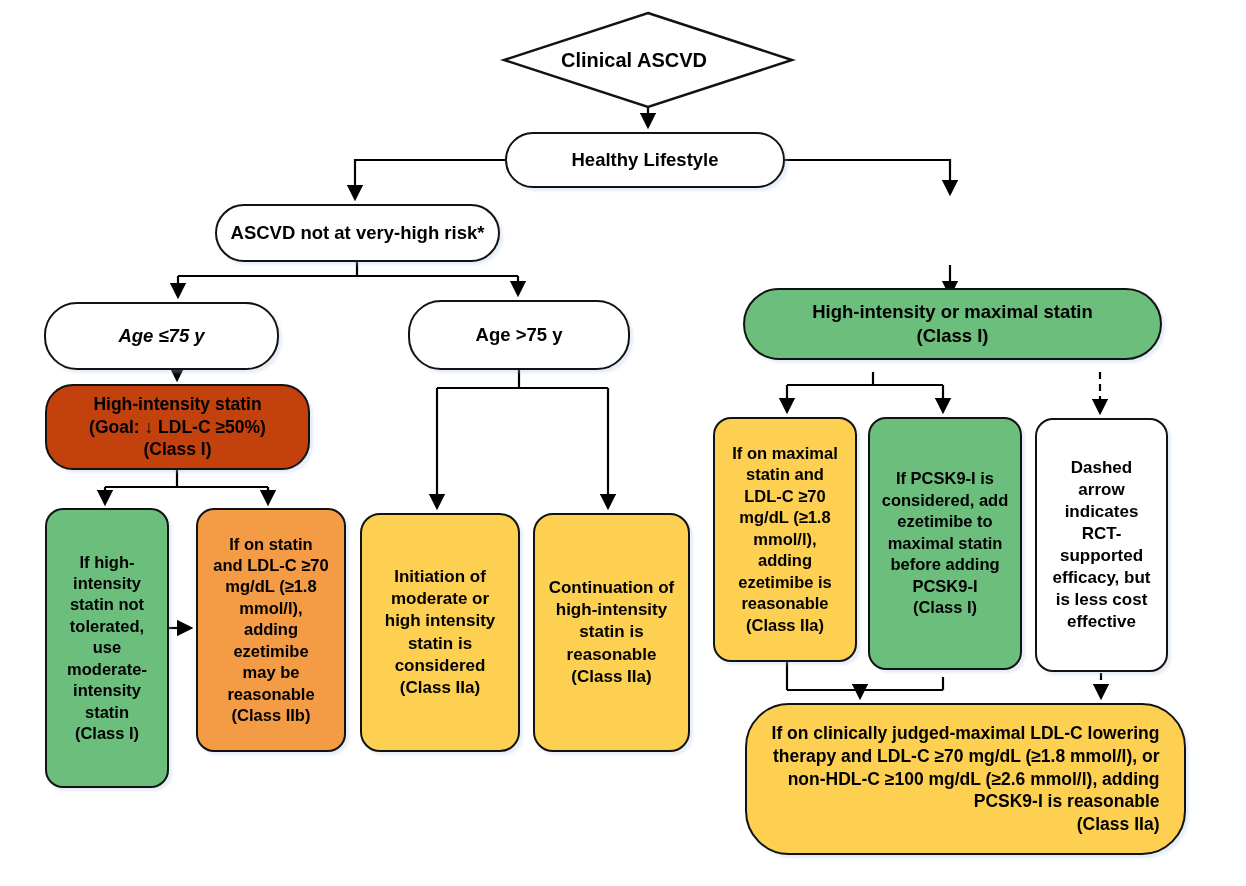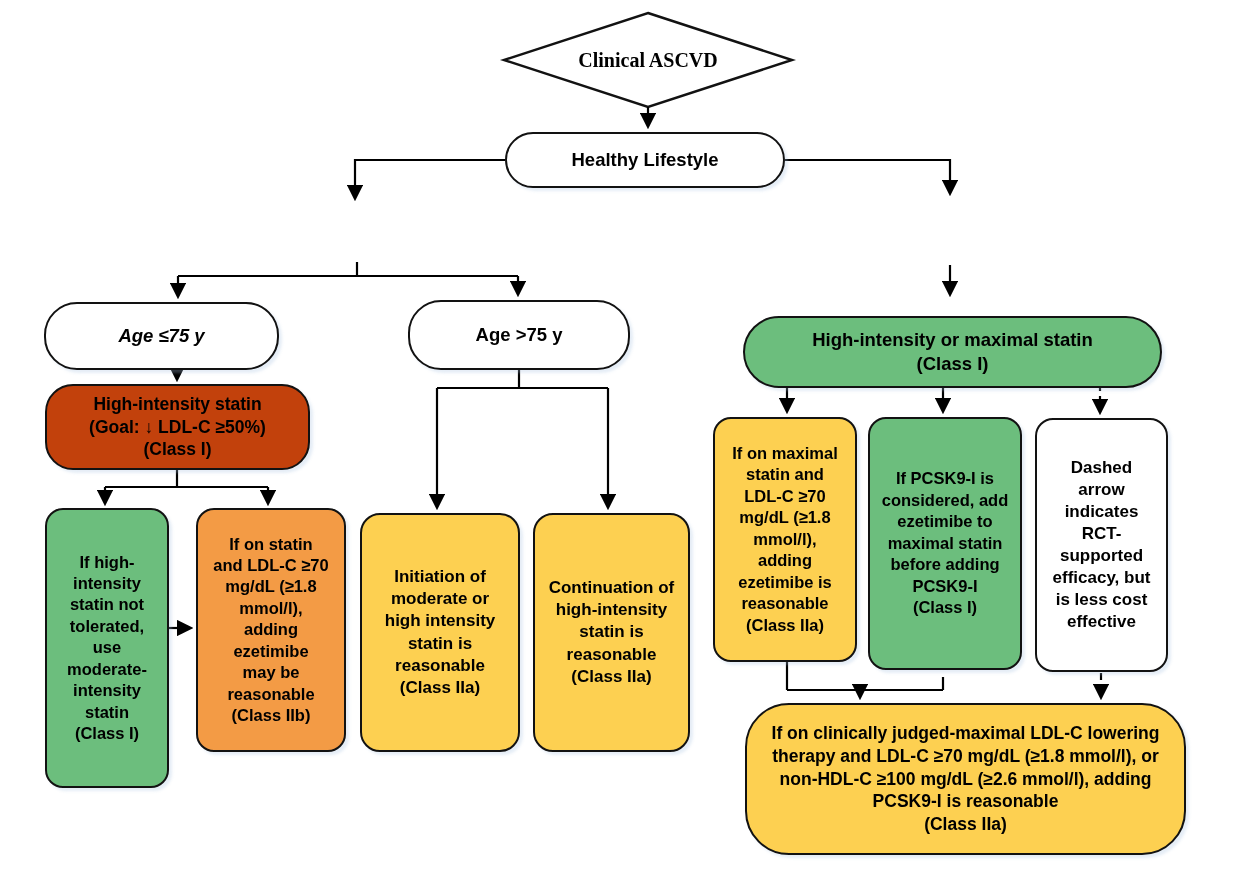--- a/index.html
+++ b/index.html
@@ -77,24 +77,25 @@
       <path d="M787 661 V690"></path>
       <path d="M943 677 V690"></path>
       <path d="M787 690 H943"></path>
       <path d="M860 690 V697" marker-end="url(#arw)"></path>
 
       <path d="M1100 372 V412" stroke-dasharray="7 5" marker-end="url(#arw)"></path>
       <path d="M1101 673 V697" stroke-dasharray="7 5" marker-end="url(#arw)"></path>
     </g>
   </svg>
 
-  <div class="diamond-label" style="left:506px; top:16px; width:284px; height:88px;font-family:Liberation Serif, serif;">Clinical ASCVD</div>
+  <div class="diamond-label" style="left:492px; top:16px; width:284px; height:88px;">Clinical ASCVD</div>
 
   <div class="node fs-l" style="left: 505px; top: 132px; width: 280px; height: 56px; border-radius: 28px; background-color: rgb(255, 255, 255); text-align: right;">Healthy Lifestyle</div>
 
+  <div class="node fs-l" style="left: 215px; top: 204px; width: 285px; height: 58px; border-radius: 29px; padding: 2px 4px; background-color: rgb(255, 255, 255);">ASCVD not at very-high risk*</div>
 
 
   <div class="node fs-l" style="left: 44px; top: 302px; width: 235px; height: 68px; border-radius: 33px; background-color: rgb(255, 255, 255); font-style: italic;">Age ≤75 y</div>
 
   <div class="node fs-l" style="left: 408px; top: 300px; width: 222px; height: 70px; border-radius: 33px; background-color: rgb(255, 255, 255);">Age &gt;75 y</div>
 
   <div class="node fs-m" style="left: 45px; top: 384px; width: 265px; height: 86px; border-radius: 28px; background-color: #c2410c;">High-intensity statin
 (Goal: ↓ LDL-C ≥50%)
 (Class I)</div>
 
@@ -115,30 +116,30 @@
 adding
 ezetimibe
 may be
 reasonable
 (Class IIb)</div>
 
   <div class="node" style="left: 360px; top: 513px; width: 160px; height: 239px; border-radius: 20px; background-color: rgb(253, 208, 81);">Initiation of
 moderate or
 high intensity
 statin is
-reasonable
+considered
 (Class IIa)</div>
 
   <div class="node" style="left: 533px; top: 513px; width: 157px; height: 239px; border-radius: 20px; padding: 2px 3px; background-color: rgb(253, 208, 81);">Continuation of
 high-intensity
 statin is
 reasonable
 (Class IIa)</div>
 
-  <div class="node fs-l" style="left: 743px; top: 316px; width: 419px; height: 72px; border-radius: 36px; background-color: rgb(108, 190, 125);">High-intensity or maximal statin
+  <div class="node fs-l" style="left: 743px; top: 288px; width: 419px; height: 72px; border-radius: 36px; background-color: rgb(108, 190, 125);">High-intensity or maximal statin
 (Class I)</div>
 
   <div class="node fs-s" style="left: 713px; top: 417px; width: 144px; height: 245px; border-radius: 18px; padding: 2px 3px; background-color: rgb(253, 208, 81);">If on maximal
 statin and
 LDL-C ≥70
 mg/dL (≥1.8
 mmol/l),
 adding
 ezetimibe is
 reasonable
@@ -154,19 +155,19 @@
 
   <div class="node" style="left: 1035px; top: 418px; width: 133px; height: 254px; border-radius: 18px; background-color: rgb(255, 255, 255);">Dashed
 arrow
 indicates
 RCT-
 supported
 efficacy, but
 is less cost
 effective</div>
 
-  <div class="node fs-m" style="left: 745px; top: 703px; width: 441px; height: 152px; border-radius: 44px; padding: 2px 8px; background-color: rgb(253, 208, 81);">If on clinically judged-maximal LDL-C lowering
+  <div class="node fs-m" style="left: 745px; top: 703px; width: 441px; height: 152px; border-radius: 44px; padding: 2px 8px; background-color: rgb(253, 208, 81); text-align: right;">If on clinically judged-maximal LDL-C lowering
 therapy and LDL-C ≥70 mg/dL (≥1.8 mmol/l), or
 non-HDL-C ≥100 mg/dL (≥2.6 mmol/l), adding
 PCSK9-I is reasonable
 (Class IIa)</div>
 
 </div>
 
 </body></html>

